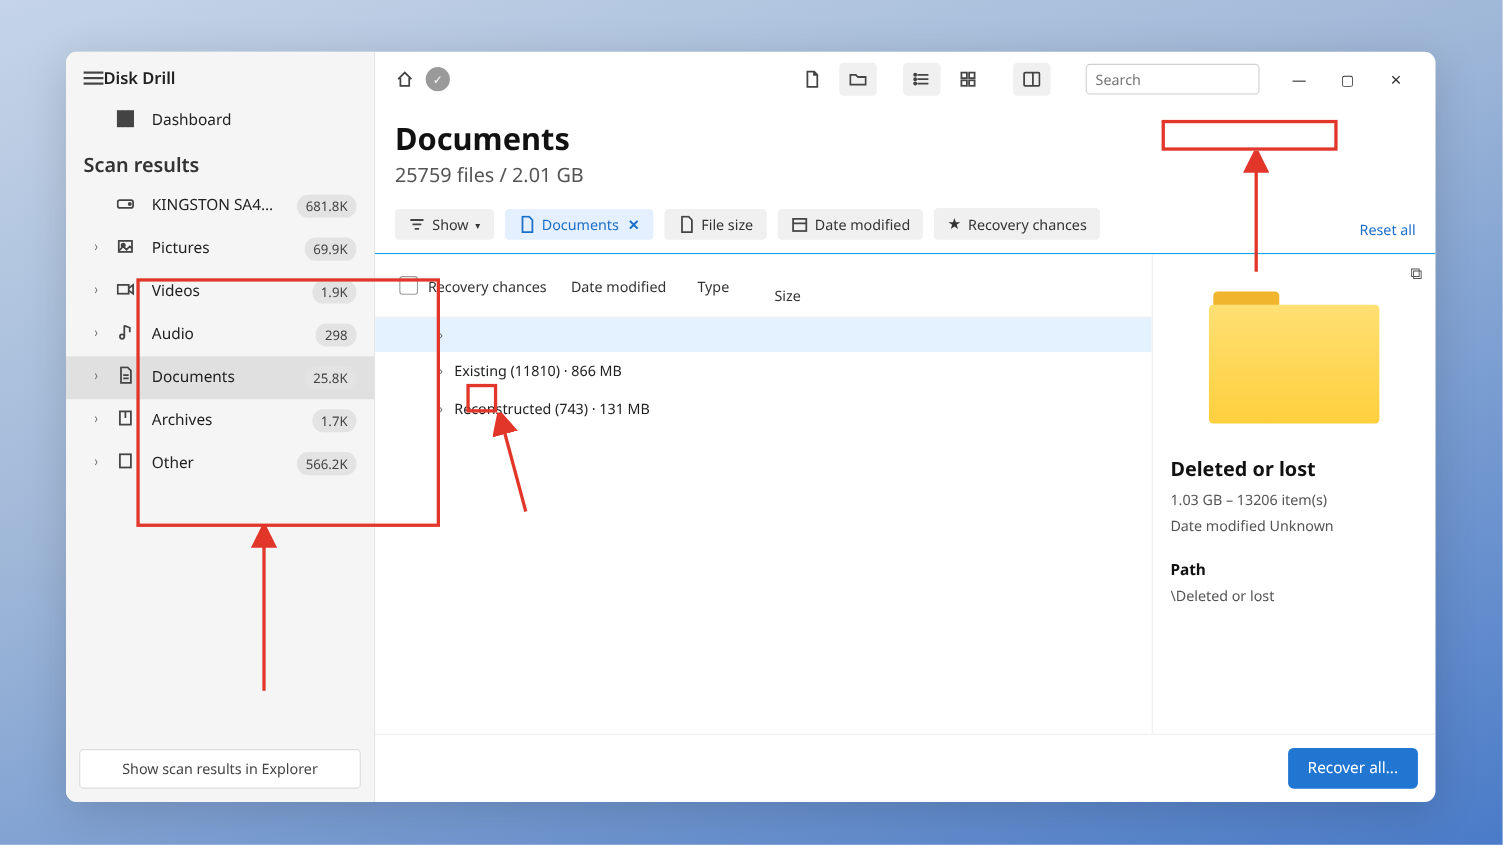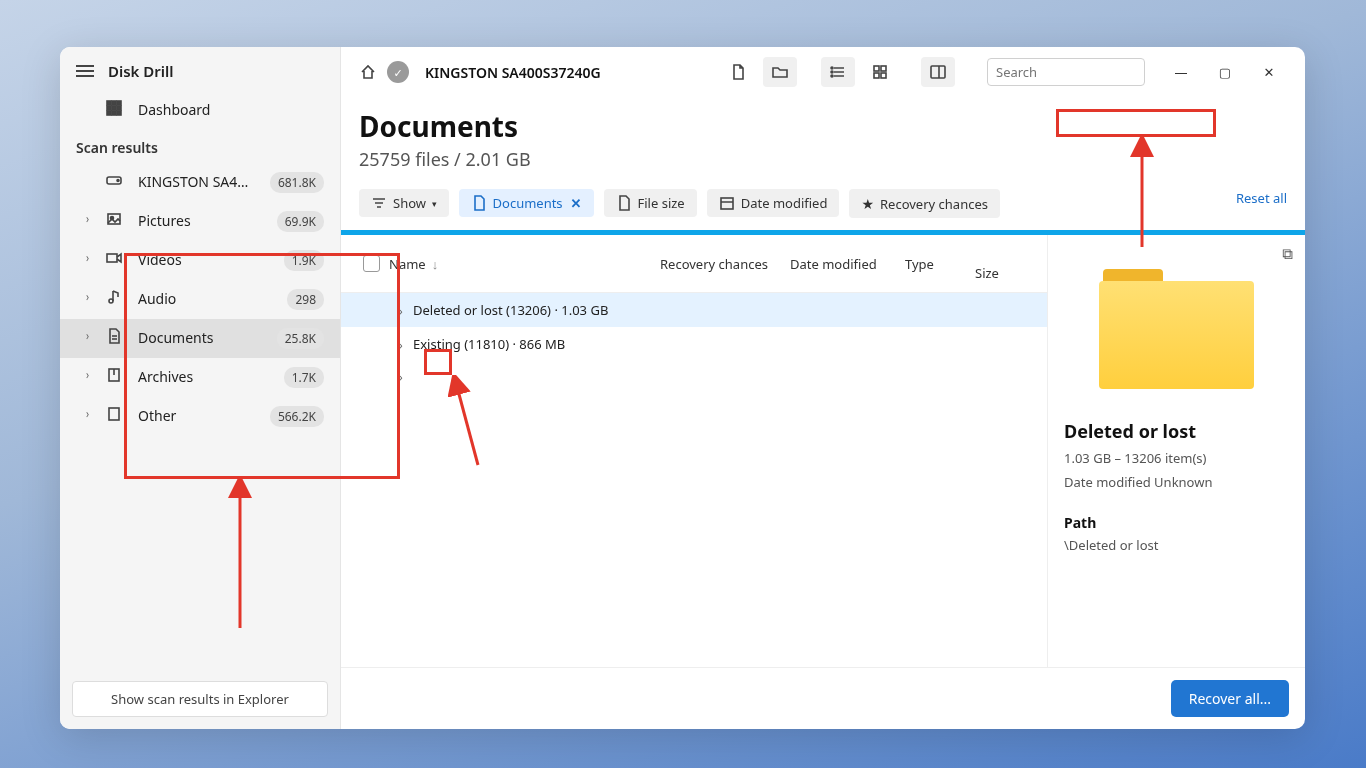--- a/index.html
+++ b/index.html
@@ -1,31 +1,31 @@
 <!DOCTYPE html>
 <html><head>
 <meta charset="utf-8">
 <style>
 * { margin:0; padding:0; box-sizing:border-box; font-family:"Segoe UI",system-ui,sans-serif; }
 body { background:linear-gradient(160deg,#c5d4e8 0%,#a0b8d8 40%,#4a7bc8 100%); width:1366px; height:768px; overflow:hidden; position:relative; }
 .window { position:absolute; left:60px; top:47px; width:1245px; height:682px; background:#fff; border-radius:10px; box-shadow:0 8px 40px rgba(0,0,0,0.15); display:flex; overflow:hidden; }
 .sidebar { width:281px; background:#f5f5f5; display:flex; flex-direction:column; border-right:1px solid #e5e5e5; }
-.sidebar-top { display:flex; align-items:center; padding:14px 16px 10px; gap:14px; }
+.sidebar-top { display:flex; align-items:center; padding:14px 16px 10px; }
 .hamburger { width:18px; display:flex; flex-direction:column; gap:3px; cursor:pointer; }
 .hamburger span { height:2px; background:#444; }
 .app-title { font-size:15px; font-weight:600; color:#222; }
 .sb-item { display:flex; align-items:flex-start; padding:9px 16px 9px 22px; gap:14px; cursor:pointer; font-size:14px; color:#222; position:relative; }
 .sb-item.active { background:#e0e0e0; }
 .sb-item .chev { position:absolute; left:26px; font-size:10px; color:#666; transform:scaleY(1.3); }
 .sb-item.indent { padding-left:44px; }
 .sb-item.indent2 { padding-left:44px; }
 .sb-icon { width:20px; display:flex; justify-content:center; color:#444; font-size:14px; }
 .sb-label { flex:1; white-space:nowrap; overflow:hidden; text-overflow:ellipsis; }
 .sb-badge { background:#e3e3e3; color:#444; font-size:12px; padding:2px 8px; border-radius:10px; }
-.sb-section { padding:10px 16px 6px; font-size:14px; font-weight:600; color:#333; }
+.sb-section { padding:10px 16px 6px; font-size:18px; font-weight:600; color:#333; }
 .sb-spacer { flex:1; }
 .sb-bottom { padding:12px; }
 .sb-bottom button { width:100%; padding:8px; background:#fff; border:1px solid #ddd; border-radius:4px; font-size:13px; color:#444; cursor:pointer; }
 .redbox1 { position:absolute; border:3px solid #e2362a; pointer-events:none; }
 .main { flex:1; display:flex; flex-direction:column; }
 .topbar { display:flex; align-items:center; padding:10px 16px 8px; gap:8px; position:relative; }
 .home-ic, .check-ic { width:22px; height:22px; display:flex; align-items:center; justify-content:center; color:#555; cursor:pointer; }
 .check-ic { background:#9a9a9a; border-radius:50%; color:#fff; font-size:11px; }
 .title-block { margin-left:8px; flex:1; }
 .title-block .t1 { font-size:14px; font-weight:600; color:#111; }
@@ -33,21 +33,21 @@
 .tb-btn { width:34px; height:30px; display:flex; align-items:center; justify-content:center; border-radius:4px; cursor:pointer; color:#444; font-size:14px; }
 .tb-btn.flat { background:transparent; }
 .tb-btn.grey { background:#f0f0f0; }
 .search-box { display:flex; align-items:center; border:1px solid #d0d0d0; border-radius:4px; padding:4px 8px; width:158px; gap:6px; }
 .search-box input { border:none; outline:none; flex:1; font-size:13px; background:transparent; }
 .win-controls { display:flex; gap:4px; margin-left:8px; }
 .win-btn { width:40px; height:30px; display:flex; align-items:center; justify-content:center; cursor:pointer; color:#333; font-size:13px; }
 .heading { padding:12px 18px 4px; }
 .heading h1 { font-size:28px; font-weight:700; color:#111; }
 .heading .sub { font-size:18px; color:#555; margin-top:2px; }
-.filters { display:flex; align-items:flex-start; padding:14px 18px 12px; gap:10px; border-bottom:5px solid #0ea5e9; }
+.filters { display:flex; align-items:flex-end; padding:14px 18px 12px; gap:10px; border-bottom:1px solid #0ea5e9; }
 .chip { display:flex; align-items:center; gap:6px; padding:5px 12px; background:#f0f0f0; border-radius:4px; font-size:13px; color:#333; cursor:pointer; }
 .chip.blue { background:#e4f0ff; color:#1b6ec8; }
 .chip .x { margin-left:2px; color:#1b6ec8; font-weight:600; }
 .reset { margin-left:auto; color:#1b6ec8; font-size:13px; cursor:pointer; }
 .content-row { flex:1; display:flex; overflow:hidden; }
 .list-pane { flex:1; overflow:auto; }
 .col-head { display:flex; align-items:center; padding:10px 12px; border-bottom:1px solid #eee; font-size:13px; color:#333; gap:0; }
 .col-head .cb { width:36px; display:flex; justify-content:center; }
 .checkbox { width:17px; height:17px; border:1.5px solid #999; border-radius:3px; }
 .col-head .c-name { flex:1; display:flex; align-items:center; gap:6px; }
@@ -193,21 +193,20 @@
 
   <div class="main">
     <div class="topbar">
       <div class="home-ic">
           <svg class="icon" viewBox="0 0 16 16">
             <path d="M2 8 L8 2 L14 8 M4 7 V14 H12 V7"></path>
           </svg>
         </div>
       <div class="check-ic">✓</div>
       <div class="title-block">
-        <div class="t1">KINGSTON SA400S37240G</div>
       </div>
       <div class="tb-btn flat">
           <svg class="icon" viewBox="0 0 16 16">
             <path d="M4 1 H10 L13 4 V15 H4 Z M10 1 V4 H13"></path>
           </svg>
         </div>
       <div class="tb-btn grey">
           <svg class="icon" viewBox="0 0 16 16">
             <path d="M1 4 H6 L8 6 H15 V13 H1 Z"></path>
           </svg>
@@ -294,43 +293,39 @@
         </div>
       <div class="reset">Reset all</div>
     </div>
 
     <div class="content-row">
       <div class="list-pane">
         <div class="col-head">
           <div class="cb">
               <div class="checkbox"></div>
             </div>
-          <div class="c-name">
-              <span>Name</span>
-              <span style="color:#888">↓</span>
-            </div>
           <div class="c-rec">Recovery chances</div>
           <div class="c-date">Date modified</div>
           <div class="c-type">Type</div>
           <div class="c-size">Size</div>
         </div>
         <div id="rows">
             <div class="row selected">
               <div class="cb"></div>
               <div class="chev2">›</div>
-              <div class="name">Deleted or lost (13206) · 1.03 GB</div>
             </div>
             <div class="row">
               <div class="cb"></div>
               <div class="chev2">›</div>
               <div class="name">Existing (11810) · 866 MB</div>
             </div>
             <div class="row">
               <div class="cb"></div>
               <div class="chev2">›</div>
+              <div class="name">Reconstructed (743) · 131 MB</div>
             </div>
           </div>
       </div>
 
       <div class="preview">
         <div class="ext-ic">⧉</div>
         <div class="folder-ic">
           <div class="folder-tab"></div>
             <div class="folder-body"></div>
         </div>

